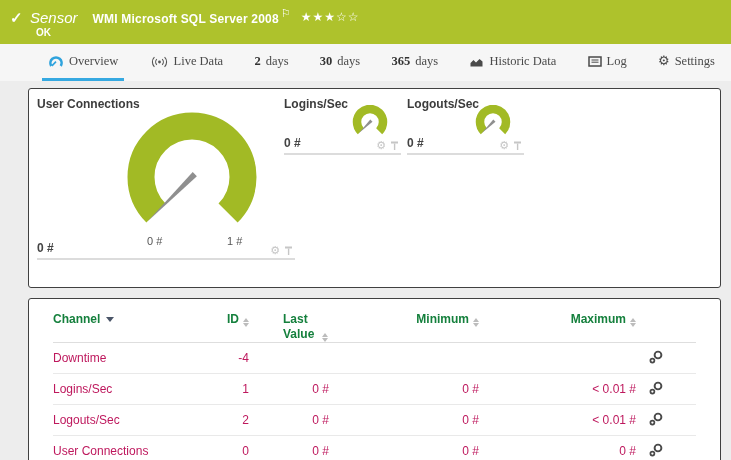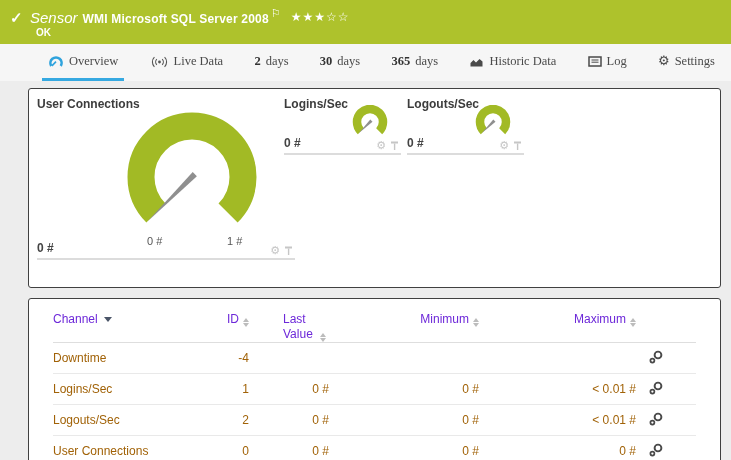--- a/index.html
+++ b/index.html
@@ -13,21 +13,21 @@
 
   
   .sensor-header {
     position: relative;
     height: 44px;
     background: #aec22c;
     color: #fff;
   }
   .check { position: absolute; left: 10px; top: 9px; font-size: 15px; font-weight: bold; }
   .title-line { position: absolute; left: 30px; top: 7px; white-space: nowrap; }
-  .kind { font-style: italic; font-size: 15px; margin-right: 5px; }
+  .kind { font-style: italic; font-size: 15px; margin-right: 15px; }
   .name { font-size: 12px; font-weight: bold; letter-spacing: .2px; }
   .flag { font-size: 11px; vertical-align: 6px; margin-left: 2px; }
   .stars { font-size: 12px; margin-left: 10px; letter-spacing: 1px; vertical-align: 2px; }
   .sensor-status { position: absolute; left: 36px; top: 27px; font-size: 10px; font-weight: bold; }
 
   
   .tabbar {
     height: 37px;
     background: #f6f6f6;
     display: flex;
@@ -74,28 +74,28 @@
   .scale-min { left: 110px; top: 138px; }
   .scale-max { left: 190px; top: 138px; }
 
   .widget-small { width: 117px; height: 58px; top: 8px; }
   .widget-small svg.gauge { position: absolute; left: 62px; top: 8px; }
   .ws-1 { left: 255px; }
   .ws-2 { left: 378px; }
 
   
   .table-panel { margin-top: 10px; padding: 0 24px 20px 24px; min-height: 180px; }
-  .trow { display: flex; align-items: center; border-bottom: 1px solid #e9e9e9; min-height: 31px; font-size: 12px; color: #a16207; }
+  .trow { display: flex; align-items: center; border-bottom: 1px solid #e9e9e9; min-height: 31px; font-size: 12px; color: #be185d; }
   .thead {
     align-items: flex-start;
     padding-top: 13px;
     min-height: 42px;
     border-bottom: 1px solid #dedede;
-    font-weight: normal;
-    color: #6d28d9;
+    font-weight: bold;
+    color: #15803d;
     font-size: 12px;
   }
   .col-channel { width: 138px; text-align: left; }
   .col-id      { width: 58px;  text-align: right; }
   .col-last    { width: 80px;  text-align: right; }
   .col-min     { width: 150px; text-align: right; }
   .col-max     { width: 157px; text-align: right; }
   .col-action  { flex: 1; text-align: right; padding-right: 32px; }
   .th-center { display: inline-block; width: 46px; text-align: left; line-height: 15px; }
 

